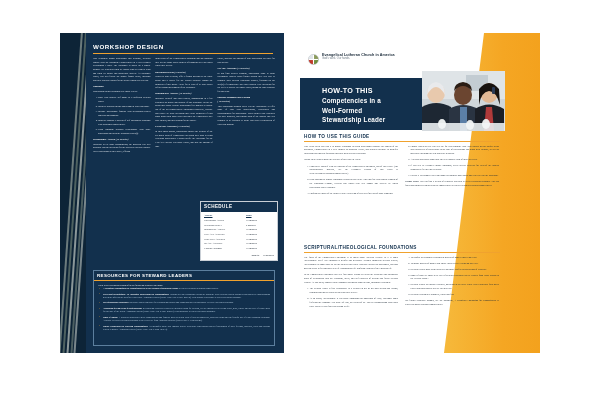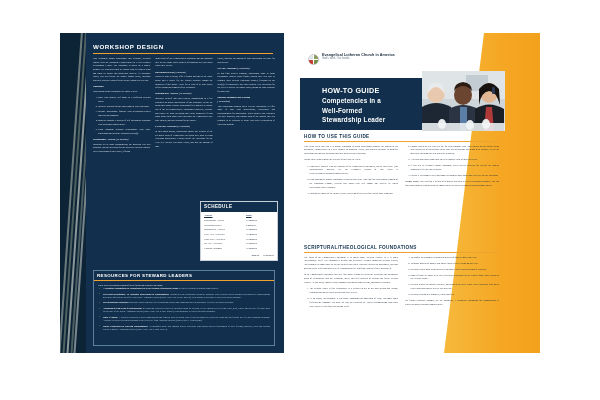--- a/index.html
+++ b/index.html
@@ -333,21 +333,21 @@
         </svg>
       </div>
       <div class="logo-text">
         <div class="logo-name">Evangelical Lutheran Church in America</div>
         <div class="logo-tag">God's work. Our hands.</div>
       </div>
     </div>
 
     <div class="title-block">
       <div class="inner">
-        <div class="tb-l1">HOW-TO GUIDE</div>
+        <div class="tb-l1">HOW-TO THIS</div>
         <div class="tb-l2">Competencies in a</div>
         <div class="tb-l2">Well-Formed</div>
         <div class="tb-l2">Stewardship Leader</div>
       </div>
     </div>
 
     <div class="photo">
       <svg width="83" height="60" viewBox="0 0 83 60" xmlns="http://www.w3.org/2000/svg">
         <rect width="83" height="60" fill="#cfd6da"></rect>
         <rect x="0" y="0" width="83" height="28" fill="#dfe4e7"></rect>

